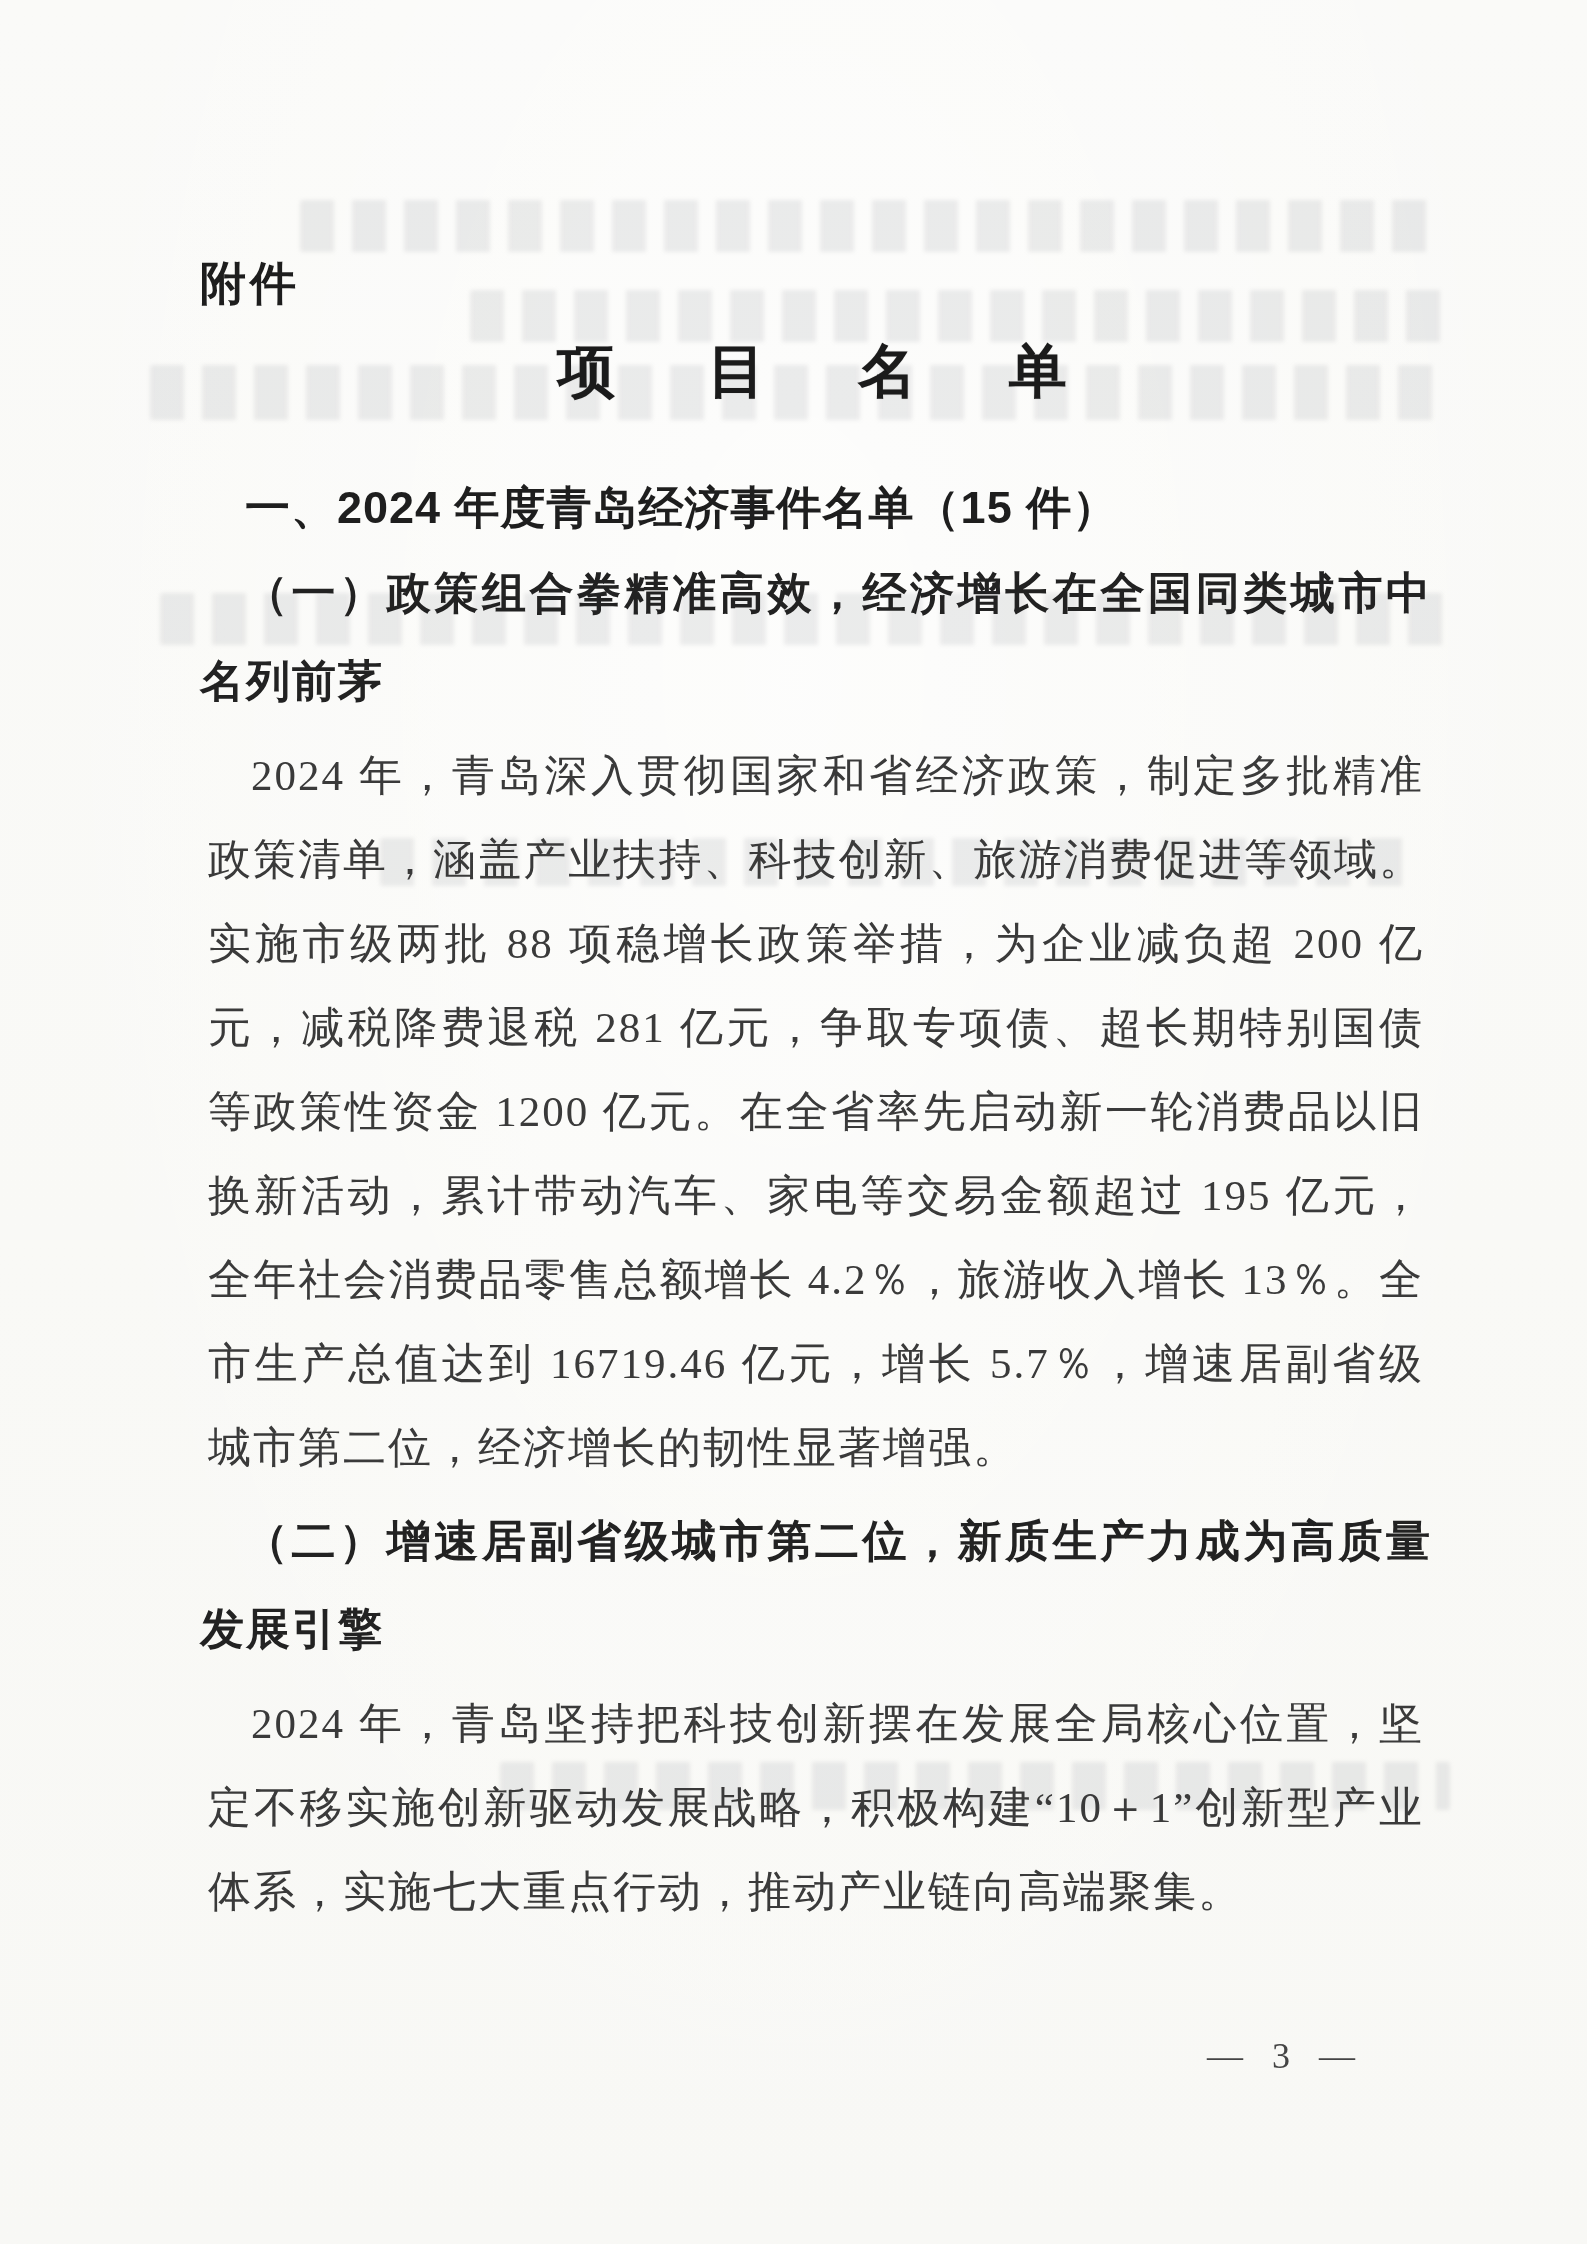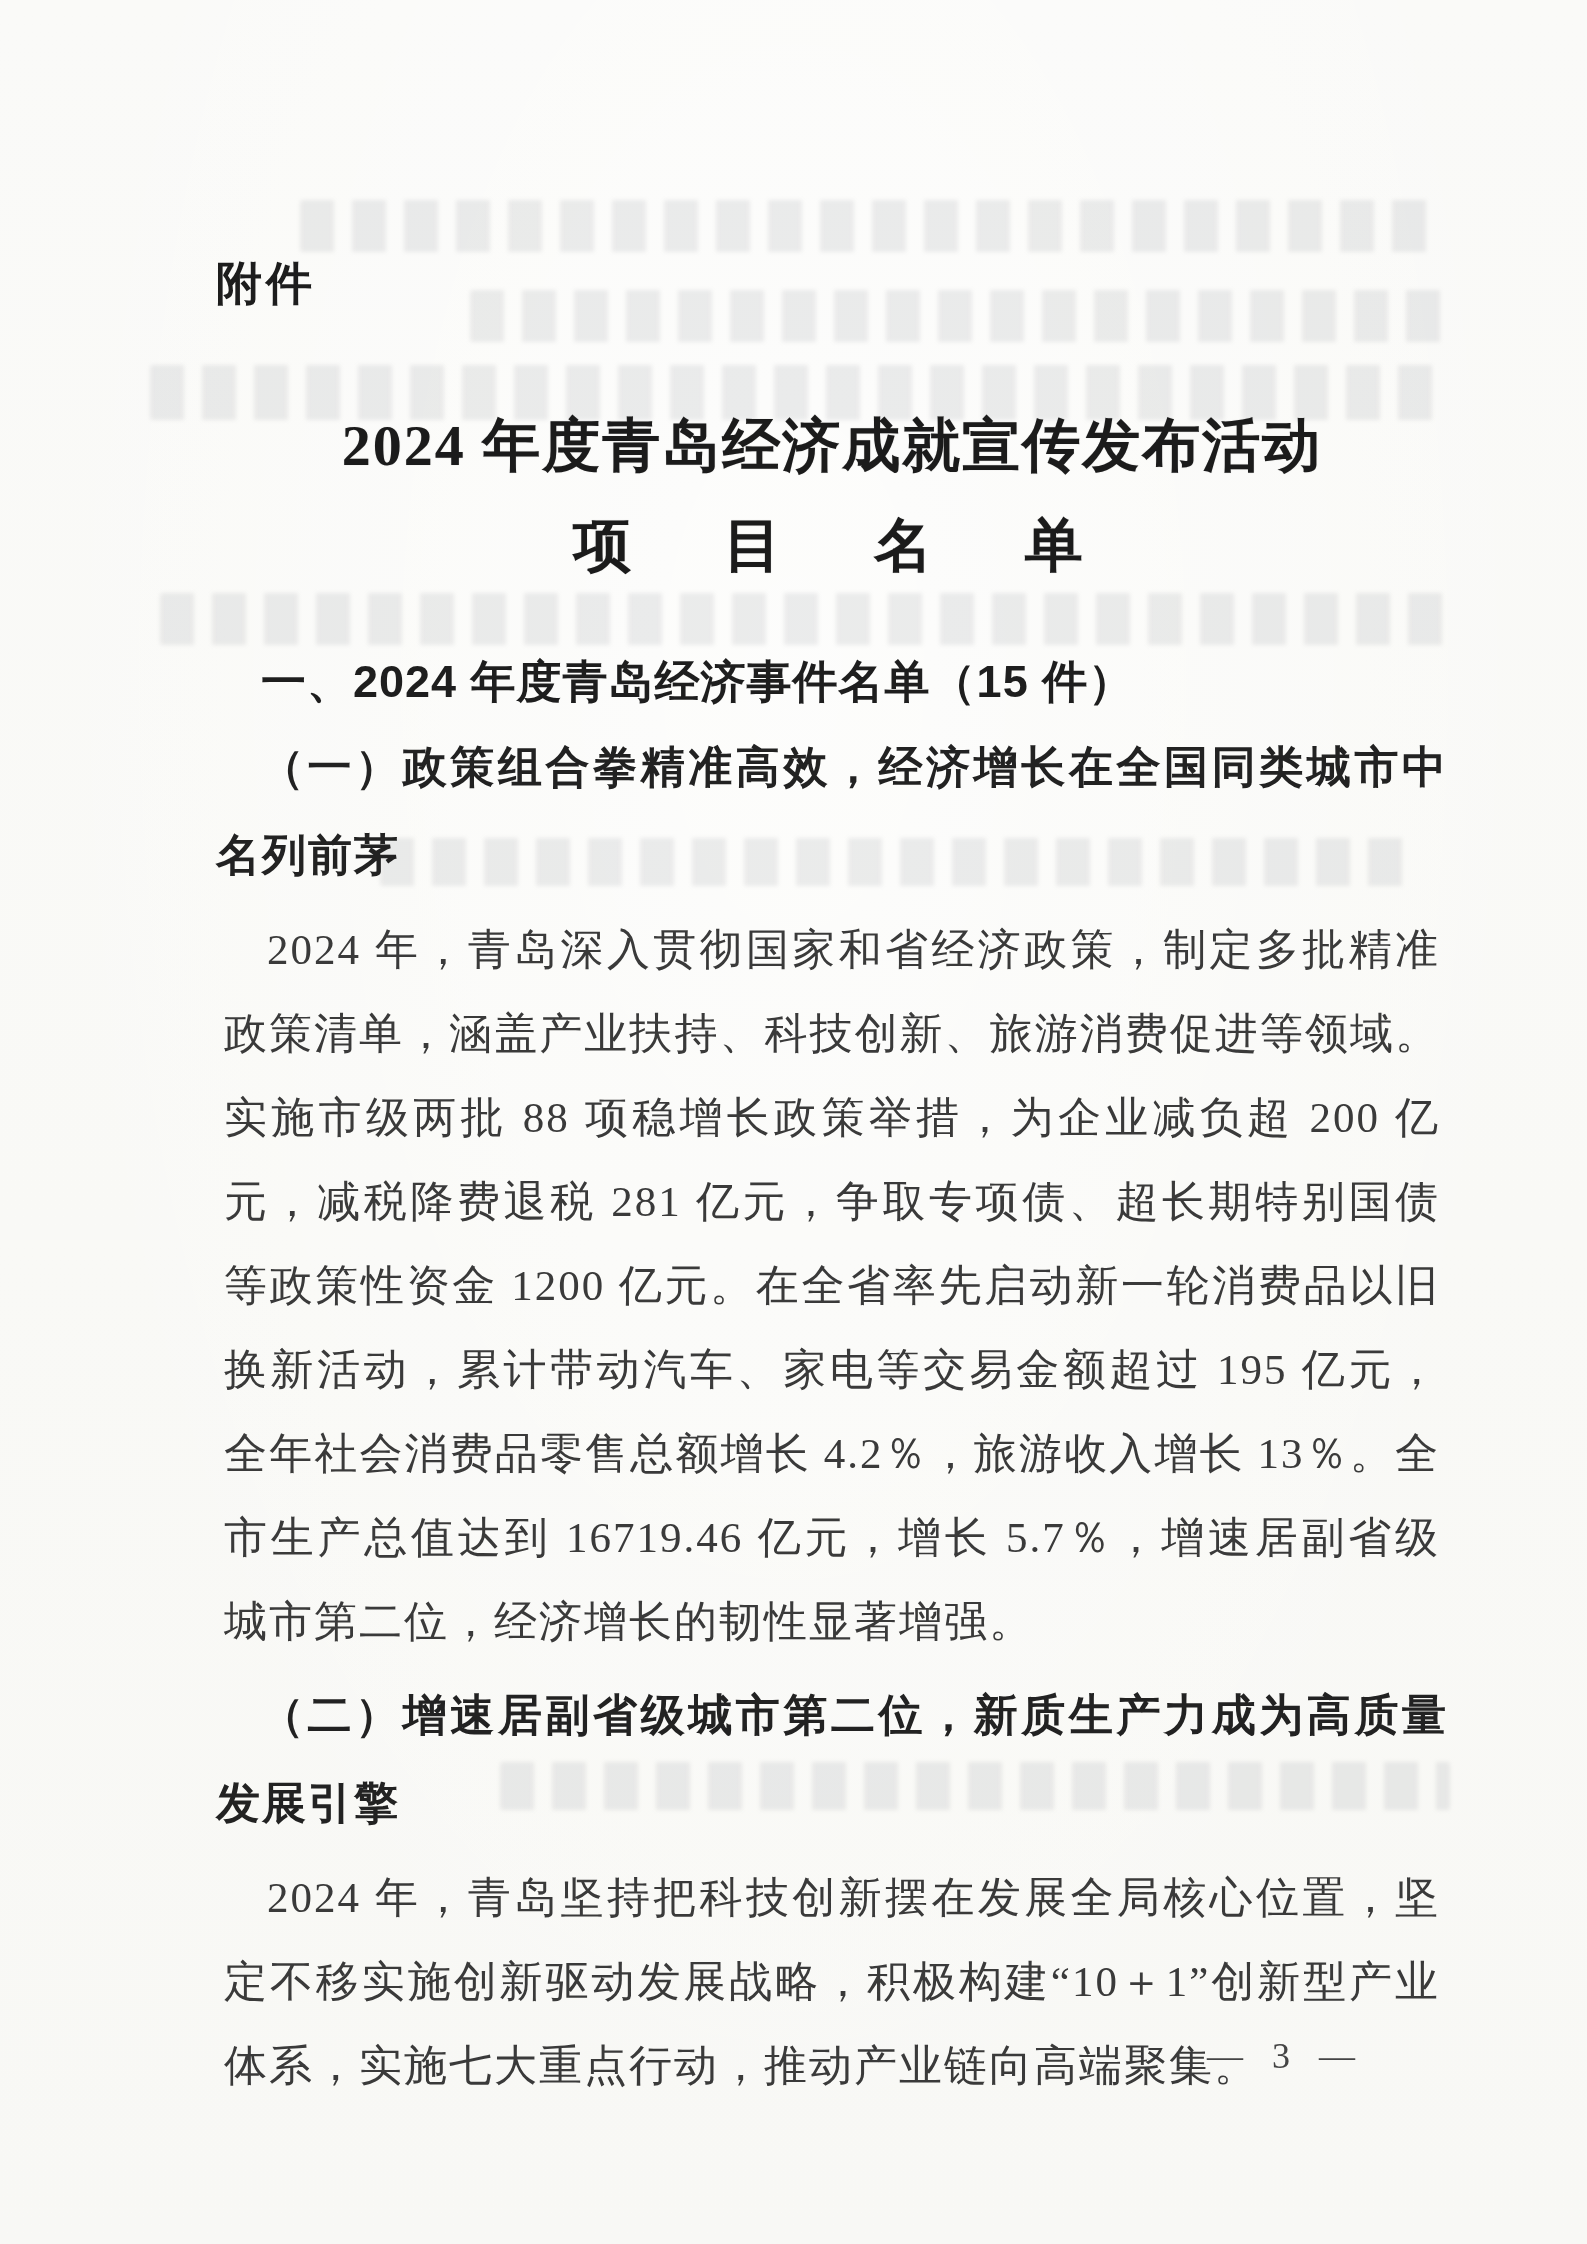--- a/index.html
+++ b/index.html
@@ -24,21 +24,21 @@
     position: absolute;
     background: repeating-linear-gradient(90deg,
       rgba(120,122,130,0.13) 0px, rgba(120,122,130,0.13) 34px,
       rgba(120,122,130,0.0) 34px, rgba(120,122,130,0.0) 52px);
     filter: blur(2px);
     border-radius: 3px;
     pointer-events: none;
   }
   .content {
     position: absolute;
-    left: 216px;
+    left: 200px;
     top: 256px;
     width: 1232px;
   }
   .attachment {
     font-family: "Liberation Sans", "DejaVu Sans", sans-serif;
     font-weight: 700;
     font-size: 46px;
     line-height: 54px;
     color: #1d1d1d;
     letter-spacing: 4px;
@@ -108,21 +108,20 @@
   <div class="bleed" style="left:300px; top:200px; width:1140px; height:52px;"></div>
   <div class="bleed" style="left:470px; top:290px; width:980px; height:52px;"></div>
   <div class="bleed" style="left:150px; top:365px; width:1290px; height:55px;"></div>
   <div class="bleed" style="left:160px; top:593px; width:1290px; height:52px;"></div>
   <div class="bleed" style="left:380px; top:838px; width:1040px; height:48px;"></div>
   <div class="bleed" style="left:500px; top:1762px; width:950px; height:48px;"></div>
 
   <div class="content">
     <div class="attachment">附件</div>
 
-    <h1 class="title">2024 年度青岛经济成就宣传发布活动</h1>
 
     <h1 class="title subtitle">项 目 名 单</h1>
 
     <h2 class="list-heading">一、2024 年度青岛经济事件名单（15 件）</h2>
 
     <p class="item-heading">（一）政策组合拳精准高效，经济增长在全国同类城市中名列前茅</p>
 
     <p class="body-para">2024 年，青岛深入贯彻国家和省经济政策，制定多批精准政策清单，涵盖产业扶持、科技创新、旅游消费促进等领域。实施市级两批 88 项稳增长政策举措，为企业减负超 200 亿元，减税降费退税 281 亿元，争取专项债、超长期特别国债等政策性资金 1200 亿元。在全省率先启动新一轮消费品以旧换新活动，累计带动汽车、家电等交易金额超过 195 亿元，全年社会消费品零售总额增长 4.2％，旅游收入增长 13％。全市生产总值达到 16719.46 亿元，增长 5.7％，增速居副省级城市第二位，经济增长的韧性显著增强。</p>
 
     <p class="item-heading">（二）增速居副省级城市第二位，新质生产力成为高质量发展引擎</p>

